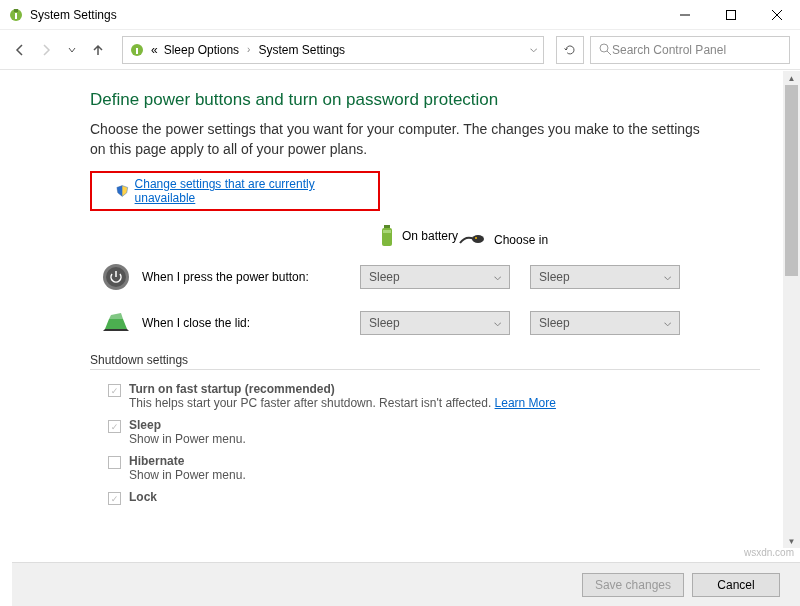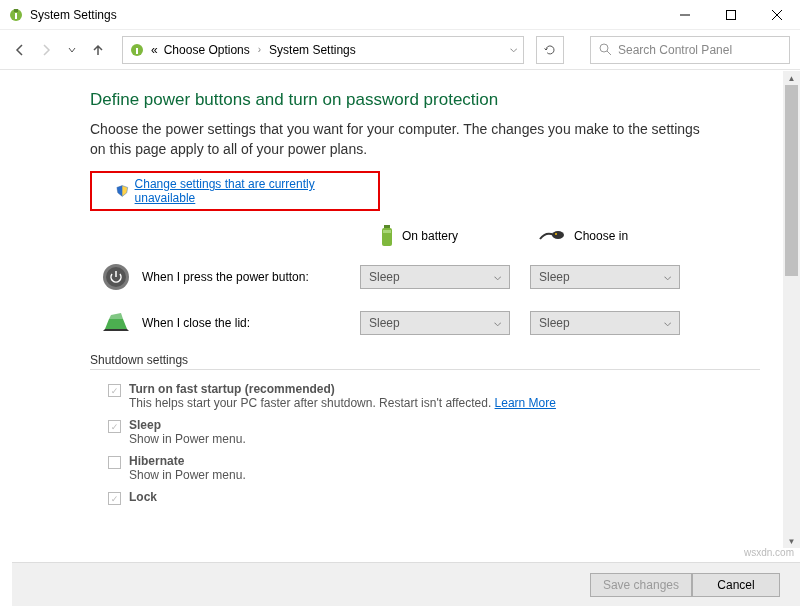--- a/index.html
+++ b/index.html
@@ -10,43 +10,43 @@
     .win-controls { display: flex; }
     .win-btn { width: 46px; height: 30px; display: flex; align-items: center; justify-content: center; font-size: 10px; }
     .win-btn svg { width: 10px; height: 10px; }
     .toolbar { height: 40px; display: flex; align-items: center; padding: 0 10px; gap: 6px; border-bottom: 1px solid #e5e5e5; }
     .nav-arrow { width: 20px; height: 20px; display: flex; align-items: center; justify-content: center; color: #555; }
     .nav-arrow.disabled { color: #ccc; }
     .addr-box { flex: 1; height: 28px; border: 1px solid #ccc; display: flex; align-items: center; padding: 0 6px; gap: 6px; margin-left: 8px; }
     .addr-sep { color: #888; font-size: 10px; margin: 0 2px; }
     .addr-part { font-size: 12px; }
     .refresh-box { width: 28px; height: 28px; border: 1px solid #ccc; display: flex; align-items: center; justify-content: center; margin-left: 6px; }
-    .search-box { width: 200px; height: 28px; border: 1px solid #ccc; display: flex; align-items: center; padding: 0 8px; gap: 6px; margin-left: 20px; color: #888; }
+    .search-box { width: 200px; height: 28px; border: 1px solid #ccc; display: flex; align-items: center; padding: 0 8px; margin-left: 0; color: #888; }
     .content { padding: 20px 40px 0 90px; position: relative; height: 480px; }
     h1 { color: #0c6b3a; font-size: 17px; font-weight: normal; margin-bottom: 10px; }
     .desc { font-size: 14px; color: #333; margin-bottom: 12px; line-height: 1.4; max-width: 620px; }
     .change-link-box { border: 2px solid #e60000; padding: 4px 24px; display: inline-flex; align-items: center; gap: 6px; margin-bottom: 14px; width: 290px; }
     .shield { width: 14px; height: 14px; }
     .link { color: #0066cc; text-decoration: underline; font-size: 12px; }
     .section-title { font-size: 12px; color: #333; border-bottom: 1px solid #ddd; padding-bottom: 2px; margin-bottom: 12px; }
-    .col-headers { display: flex; padding-left: 290px; gap: 80px; margin-bottom: 14px; align-items: center; }
+    .col-headers { display: flex; padding-left: 290px; margin-bottom: 14px; align-items: flex-end; }
     .col-head { display: flex; align-items: center; gap: 8px; font-size: 12px; }
     .battery-icon { width: 14px; height: 22px; }
     .plug-icon { width: 28px; height: 14px; }
     .setting-row { display: flex; align-items: center; margin-bottom: 14px; }
     .setting-icon { width: 32px; height: 32px; margin-left: 10px; margin-right: 10px; display: flex; align-items: center; justify-content: center; }
     .setting-label { width: 218px; font-size: 12px; }
     .dropdown { width: 150px; height: 24px; background: #e5e5e5; border: 1px solid #adadad; display: flex; align-items: center; padding: 0 8px; font-size: 12px; margin-right: 20px; justify-content: space-between; color: #555; }
     .chev { font-size: 9px; color: #555; }
     .shutdown-group { margin-top: 6px; }
     .check-item { display: flex; align-items: flex-start; gap: 8px; margin-left: 18px; margin-bottom: 8px; }
     .checkbox { width: 13px; height: 13px; border: 1px solid #bbb; margin-top: 2px; display: flex; align-items: center; justify-content: center; font-size: 9px; color: #bbb; }
     .check-body { font-size: 12px; color: #555; }
     .check-body b { color: #555; font-weight: 600; }
-    .footer { position: absolute; bottom: 0; left: 12px; right: 0; height: 44px; background: #f0f0f0; border-top: 1px solid #ddd; display: flex; align-items: center; justify-content: flex-end; padding-right: 20px; }
+    .footer { position: absolute; bottom: 0; left: 12px; right: 0; height: 44px; background: #f0f0f0; border-top: 1px solid #ddd; display: flex; align-items: center; justify-content: flex-end; padding-right: 20px; gap: 8px; }
     .btn { min-width: 88px; height: 24px; border: 1px solid #adadad; background: #e1e1e1; font-size: 12px; display: flex; align-items: center; justify-content: center; padding: 0 12px; }
     .btn.disabled { color: #9a9a9a; }
     .scrollbar { position: absolute; right: 0; top: 71px; width: 17px; bottom: 58px; background: #f0f0f0; }
     .scroll-thumb { position: absolute; top: 14px; left: 2px; right: 2px; height: 40%; background: #c0c0c0; }
     .scroll-arrow { position: absolute; left: 0; right: 0; height: 14px; display: flex; align-items: center; justify-content: center; font-size: 8px; color: #666; }
     .watermark { position: absolute; right: 6px; bottom: 48px; font-size: 10px; color: #bbb; }
   </style>
 </head>
 <body>
 
@@ -98,21 +98,21 @@
         <path d="M7 3 L7 12 M3 7 L7 3 L11 7" stroke="#555" stroke-width="1.5" fill="none"></path>
       </svg>
     </div>
 
   <div class="addr-box">
     <svg width="16" height="16" viewBox="0 0 16 16">
         <circle cx="8" cy="8" r="6" fill="#7fb83d"></circle>
         <rect x="7" y="6" width="2" height="6" fill="#fff"></rect>
       </svg>
     <span class="addr-part">«</span>
-    <span class="addr-part">Choose Options</span>
+    <span class="addr-part">Sleep Options</span>
     <span class="addr-sep">›</span>
     <span class="addr-part">System Settings</span>
     <span style="flex:1"></span>
     <span class="chev">⌵</span>
   </div>
 
   <div class="refresh-box">
     <svg width="14" height="14" viewBox="0 0 14 14">
         <path d="M3 7a4 4 0 1 1 1.2 2.8M3 7l-1.5-1.5M3 7l1.5-1.5" stroke="#555" fill="none"></path>
       </svg>

